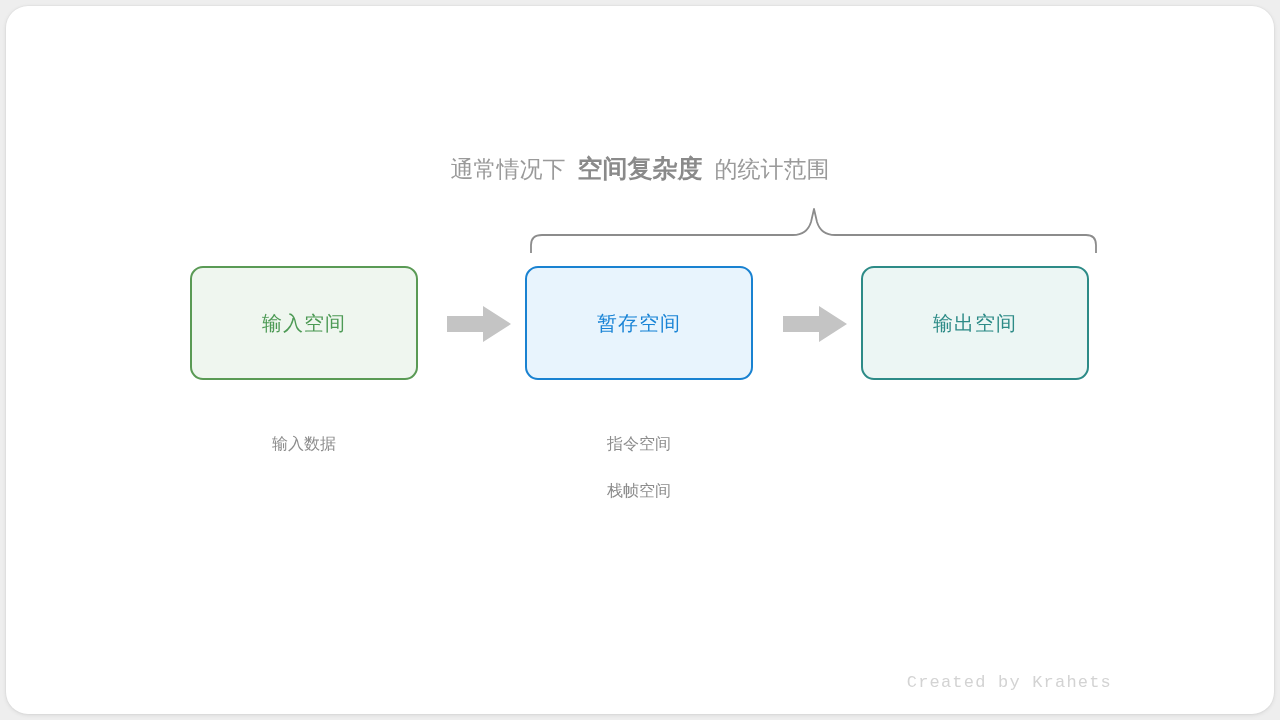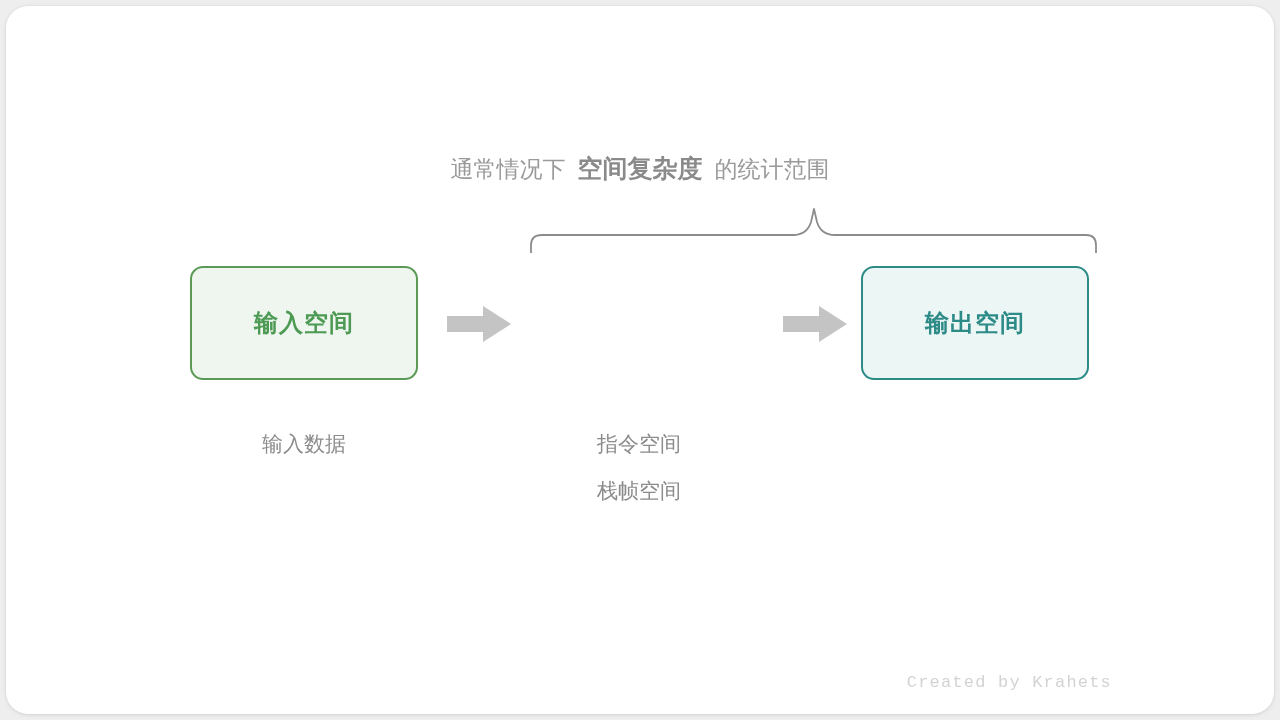--- a/index.html
+++ b/index.html
@@ -47,41 +47,41 @@
   
   .box {
     position:absolute;
     top:260px;
     width:228px; height:114px;
     border-radius:13px;
     border-width:2px; border-style:solid;
     display:flex; align-items:center; justify-content:center;
   }
   .box-title {
-    font-size:24px;
-    font-weight:bold;
+    font-size:20px;
+    font-weight:normal;
     letter-spacing:1px;
     line-height:1;
   }
   #box-input  { left:184px; background:#eff6ef; border-color:#5a9a55; }
   #box-input  .box-title { color:#4d9a55; }
   #box-temp   { left:519px; background:#e8f4fd; border-color:#1982d1; }
   #box-temp   .box-title { color:#1a84d6; }
   #box-output { left:855px; background:#ecf6f4; border-color:#2d8b87; }
   #box-output .box-title { color:#2d8b87; }
 
   
   .arrow { position:absolute; top:300px; width:64px; height:36px; }
 
   
   .caption {
     position:absolute;
     width:228px;
     text-align:center;
-    font-size:21px;
+    font-size:16px;
     color:#8c8c8c;
     line-height:47px;
   }
   #cap-input  { left:184px; top:414px; }
   #cap-temp   { left:519px; top:414px; }
   #cap-output { left:855px; top:414px; }
 
   
   .credit {
     position:absolute;
@@ -102,20 +102,23 @@
       <span class="seg">通常情况下</span><span class="seg strong">空间复杂度</span><span class="seg">的统计范围</span>
     </div>
 
     <svg class="brace" viewBox="0 0 572 48" xmlns="http://www.w3.org/2000/svg">
       <path d="M6 48 L6 40 Q6 30 17 30 L268 30 Q282 30 286 17 L289 4 L292 17 Q296 30 310 30 L561 30 Q571 30 571 40 L571 48" fill="none" stroke="#8c8c8c" stroke-width="1.8" stroke-linecap="round" stroke-linejoin="round"></path>
     </svg>
 
     <div class="box" id="box-input">
       <span class="box-title">输入空间</span>
     </div>
+    <div class="box" id="box-temp">
+      <span class="box-title">暂存空间</span>
+    </div>
     <div class="box" id="box-output">
       <span class="box-title">输出空间</span>
     </div>
 
     <svg class="arrow" style="left:441px" viewBox="0 0 64 36" xmlns="http://www.w3.org/2000/svg">
       <path d="M0 10 L36 10 L36 0 L64 18 L36 36 L36 26 L0 26 Z" fill="#c4c4c4"></path>
     </svg>
     <svg class="arrow" style="left:777px" viewBox="0 0 64 36" xmlns="http://www.w3.org/2000/svg">
       <path d="M0 10 L36 10 L36 0 L64 18 L36 36 L36 26 L0 26 Z" fill="#c4c4c4"></path>
     </svg>

